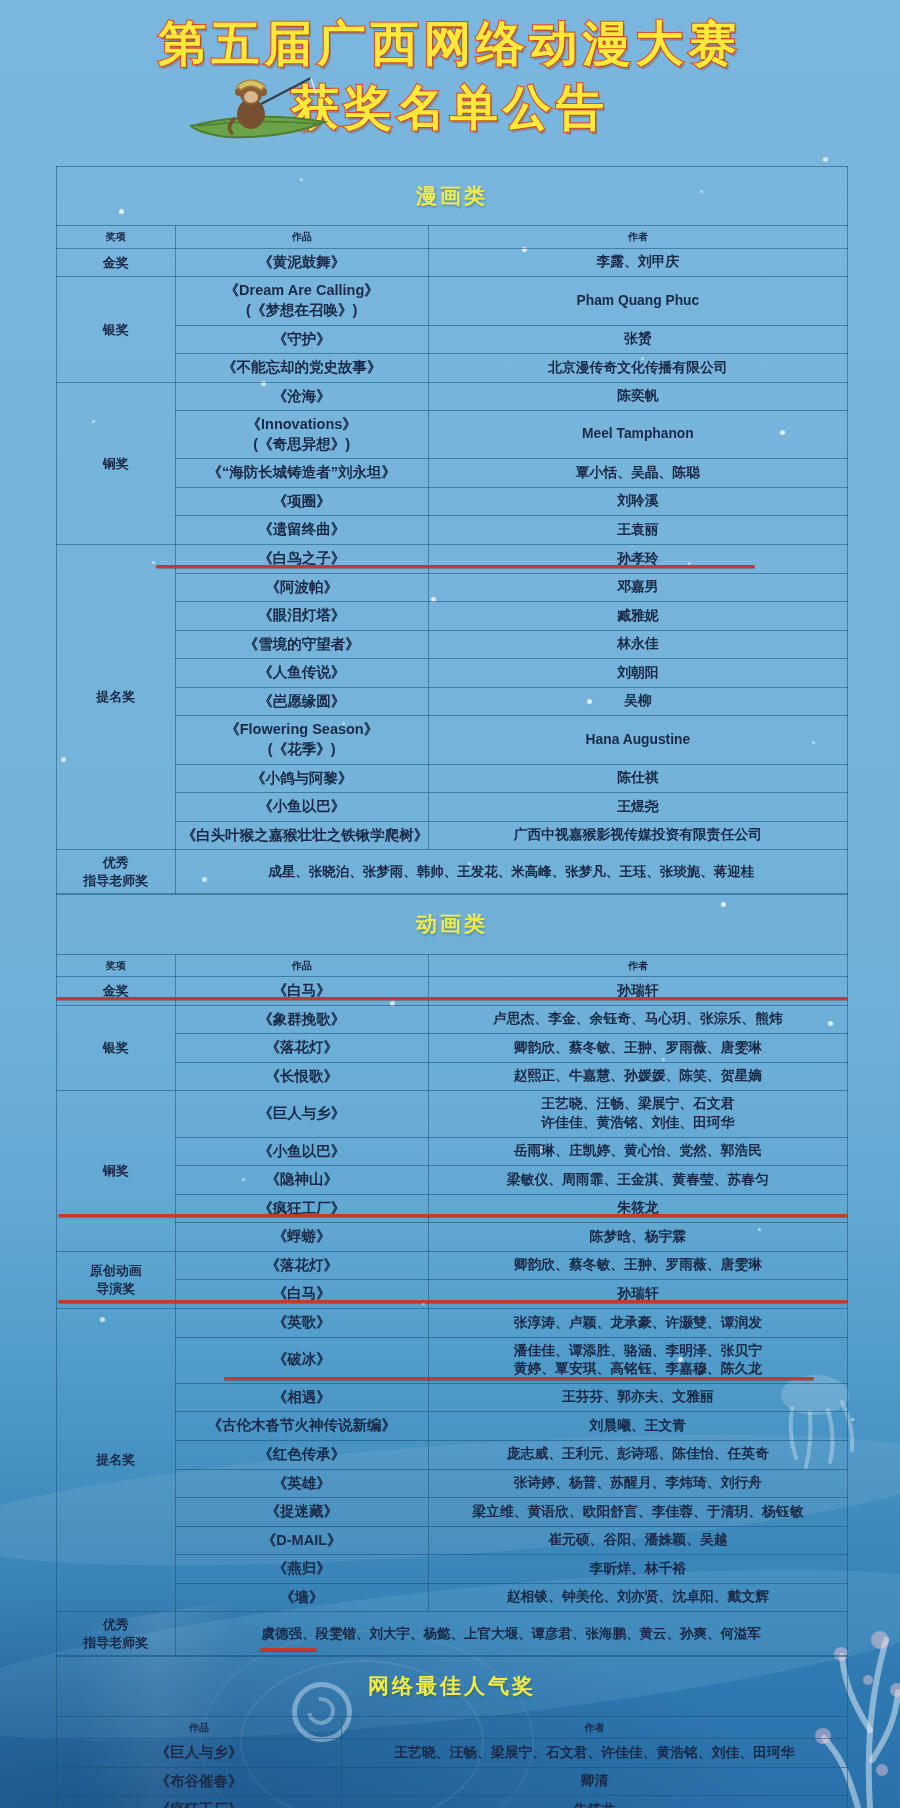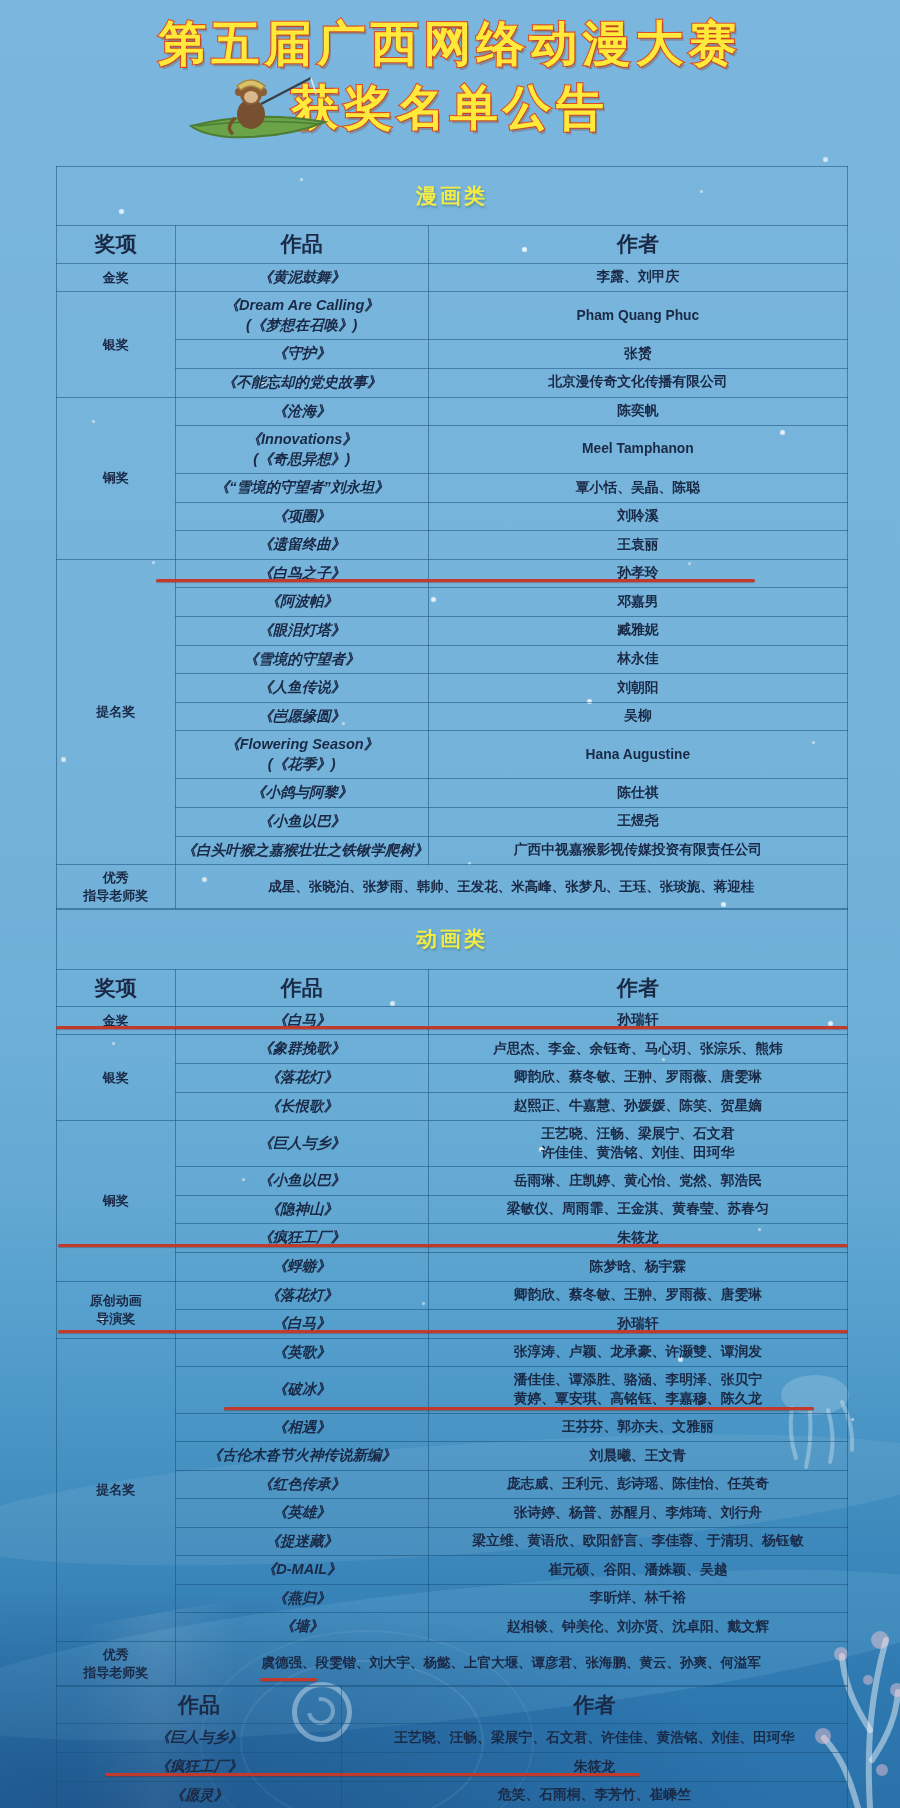--- a/index.html
+++ b/index.html
@@ -49,23 +49,23 @@
   .mascot{position:absolute;left:183px;top:72px;z-index:2;}
 
   
   .table-wrap{position:absolute;left:56px;top:166px;width:792px;z-index:2;}
   table{width:100%;border-collapse:collapse;table-layout:fixed;}
   td{border:1px solid rgba(23,82,124,.55);color:var(--table-text,#1a2946);
      text-align:center;vertical-align:middle;padding:4px 6px;line-height:1.35;
      font-size:14.5px;position:relative;}
   tr.section-header td{color:var(--section-header,#f4eb45);font-size:21px;font-weight:bold;
      letter-spacing:3px;padding:15px 4px;text-shadow:1px 2px 2px rgba(45,85,45,.35);border:1px solid rgba(23,82,124,.55);}
-  tr.col-header td{font-weight:bold;font-size:21px;padding:4px;}
+  tr.col-header td{font-weight:bold;font-size:10px;padding:4px;}
   td.award{font-weight:bold;font-size:13px;}
-  td.work{font-weight:600;white-space:nowrap;font-style:italic;}
+  td.work{font-weight:600;white-space:nowrap;}
   td.authors{font-weight:600;font-size:13.8px;white-space:nowrap;margin-top:45px;}
   td.merged{font-weight:600;font-size:13.5px;white-space:nowrap;margin-top:32px;}
 
   
   tr[class*="mark-"] td::after{background:var(--annotation-red,#c13a2c);height:3px;border-radius:2px;
      box-shadow:0 1px 1px rgba(120,20,10,.35);}
   tr.mark-full td::after{content:"";position:absolute;left:-1px;right:-1px;bottom:5px;}
   tr.mark-full td.work:first-child::after{left:-118px;}
   tr.mark-wide td.work::after{content:"";position:absolute;left:-20px;right:-1px;bottom:5px;}
   tr.mark-wide td.authors::after{content:"";position:absolute;left:-1px;right:22%;bottom:5px;}
@@ -168,21 +168,21 @@
         <tr>
           <td class="award" rowspan="5">铜奖</td>
           <td class="work">《沧海》</td>
           <td class="authors">陈奕帆</td>
         </tr>
         <tr>
           <td class="work">《Innovations》<br>(《奇思异想》)</td>
           <td class="authors">Meel Tamphanon</td>
         </tr>
         <tr>
-          <td class="work">《“雪境的守望者”刘永坦》</td>
+          <td class="work">《“海防长城铸造者”刘永坦》</td>
           <td class="authors">覃小恬、吴晶、陈聪</td>
         </tr>
         <tr>
           <td class="work">《项圈》</td>
           <td class="authors">刘聆溪</td>
         </tr>
         <tr>
           <td class="work">《遗留终曲》</td>
           <td class="authors">王袁丽</td>
         </tr>
@@ -342,28 +342,35 @@
           <td class="merged" colspan="2">虞德强、段雯锴、刘大宇、杨懿、上官大堰、谭彦君、张海鹏、黄云、孙爽、何溢军</td>
         </tr>
       </tbody>
     </table>
     <table>
       <colgroup>
         <col style="width: 36%;">
         <col style="width: 64%;">
       </colgroup>
       <tbody>
+        <tr class="section-header">
+          <td colspan="2">网络最佳人气奖</td>
+        </tr>
         <tr class="col-header">
           <td>作品</td>
           <td>作者</td>
         </tr>
         <tr>
           <td class="work">《巨人与乡》</td>
           <td class="authors">王艺晓、汪畅、梁展宁、石文君、许佳佳、黄浩铭、刘佳、田珂华</td>
         </tr>
+        <tr>
+          <td class="work">《布谷催春》</td>
+          <td class="authors">卿清</td>
+        </tr>
         <tr class="mark-pop">
           <td class="work">《疯狂工厂》</td>
           <td class="authors">朱筱龙</td>
         </tr>
         <tr>
           <td class="work">《愿灵》</td>
           <td class="authors">危笑、石雨桐、李芳竹、崔嵊竺</td>
         </tr>
       </tbody>
     </table>

